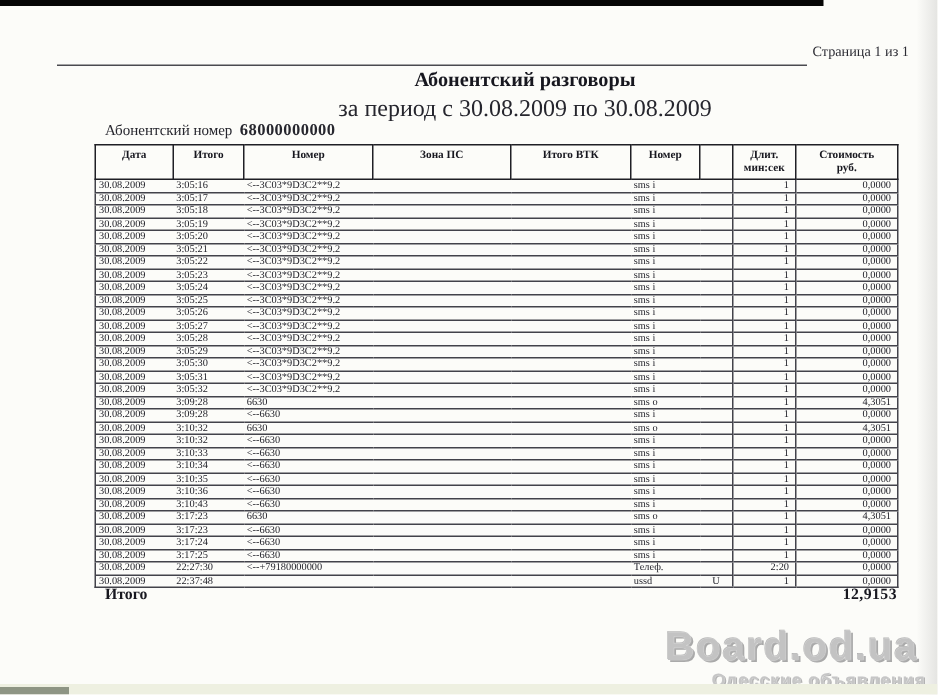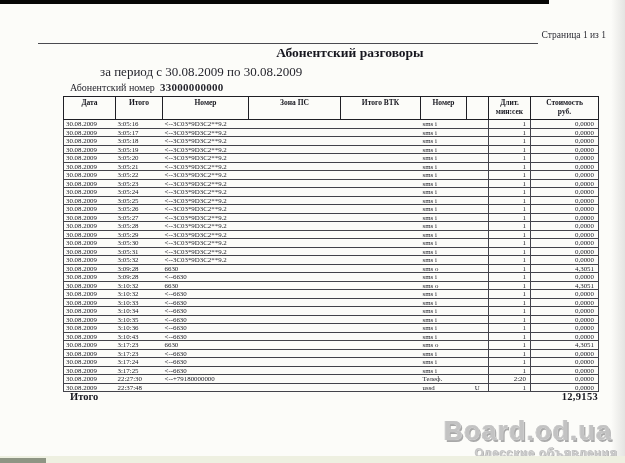--- a/index.html
+++ b/index.html
@@ -26,21 +26,21 @@
   .header-rule {
     position: absolute; top: 43px; left: 38px; width: 500px; height: 0;
     border-top: 1.5px solid #4a4a50;
   }
   .report-title {
     position: absolute; top: 45px; left: 100px; width: 500px;
     text-align: center; font-size: 13.5px; font-weight: bold; color: #17171f;
   }
   .report-period {
     position: absolute; top: 64px; left: 100px; width: 500px;
-    text-align: left; font-size: 13px; color: #26262e;
+    text-align: center; font-size: 16px; color: #26262e;
   }
   .account-line {
     position: absolute; top: 81px; left: 63px; width: 537px; height: 14px;
     font-size: 10px;
   }
   .subscriber { position: absolute; left: 7px; top: 0; }
   .subscriber b { font-size: 11px; letter-spacing: 0.3px; }
   .sim { position: absolute; right: 0; top: 0; }
   .sim b { font-size: 11px; letter-spacing: 0.2px; }
   .calls-table {
@@ -106,21 +106,21 @@
 
 <div class="page-indicator">Страница 1 из 1</div>
 <div class="header-rule"></div>
 
 <div class="report-title">Абонентский разговоры</div>
 <div class="report-period">за период с 30.08.2009 по 30.08.2009</div>
 
 <div class="account-line">
   <span class="subscriber">
     <span>Абонентский номер</span>&nbsp;
-    <b>33000000000</b>
+    <b>68000000000</b>
   </span>
 </div>
 
 <table class="calls-table">
   <colgroup>
     <col style="width:52px">
       <col style="width:47px">
       <col style="width:86px">
     <col style="width:92px">
       <col style="width:80px">

